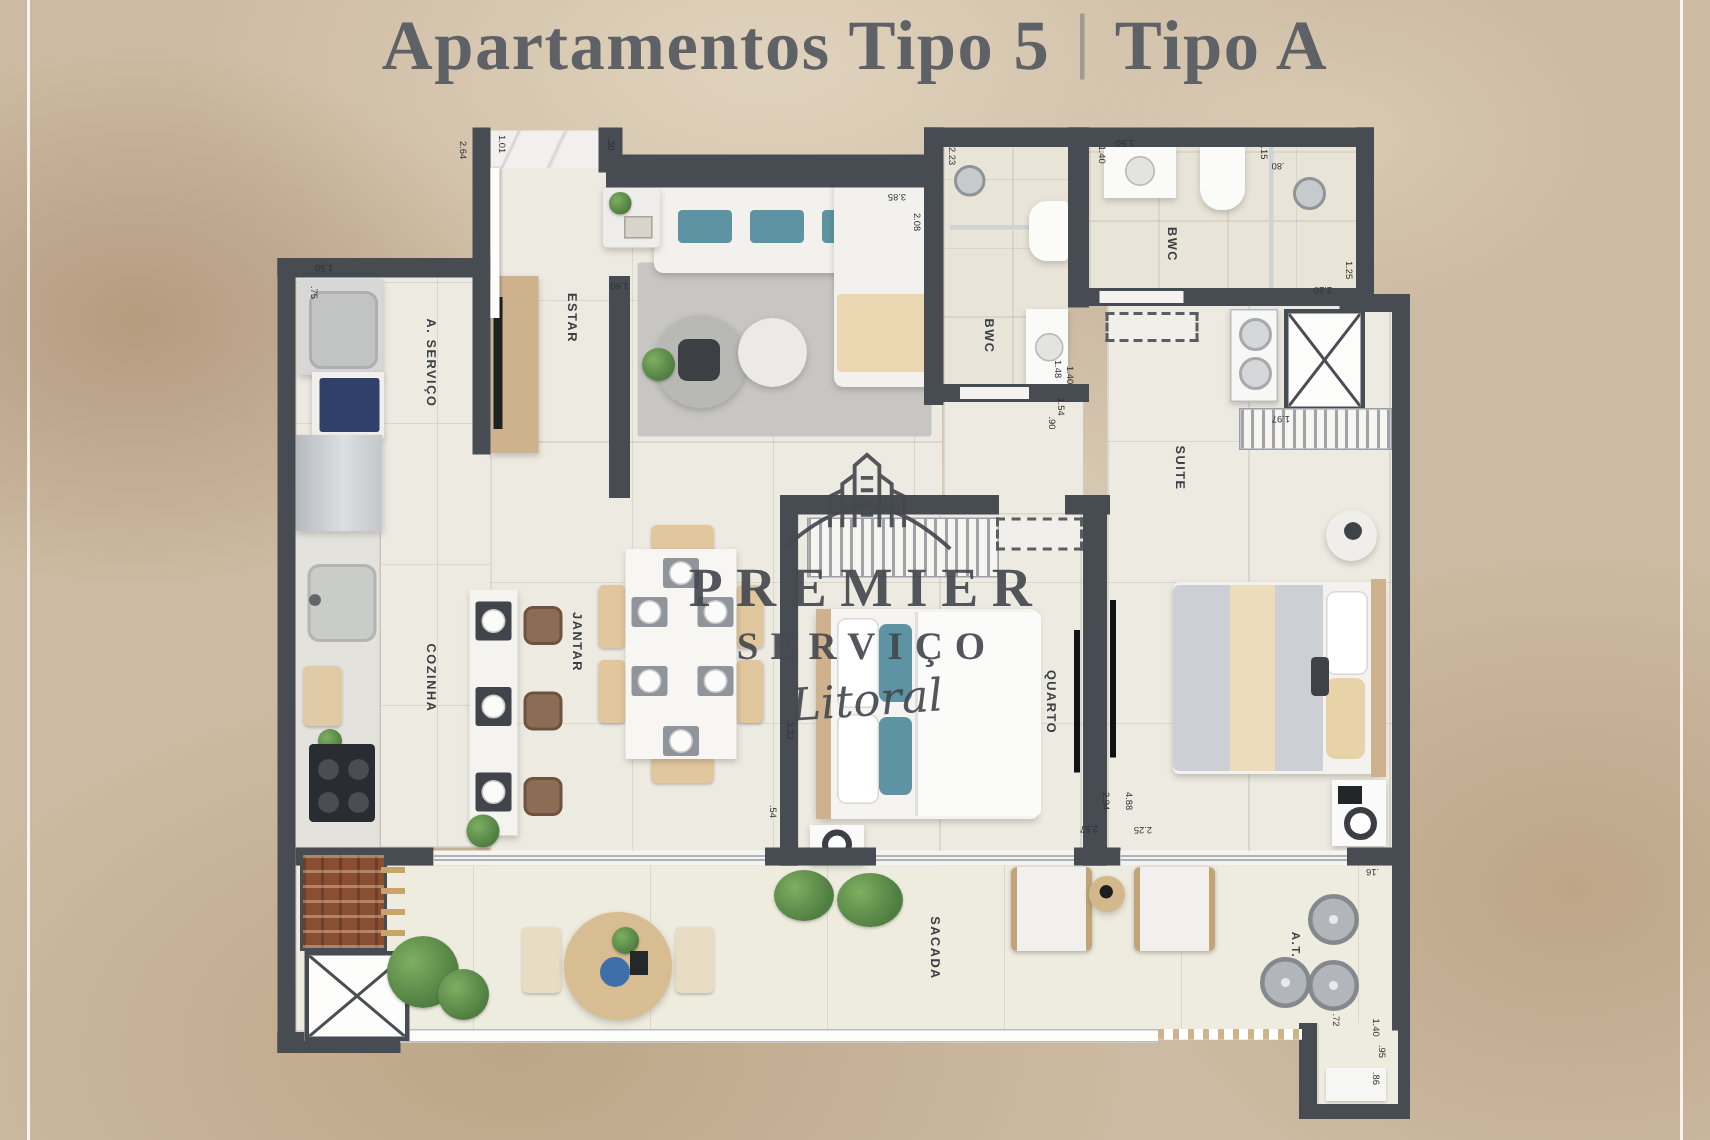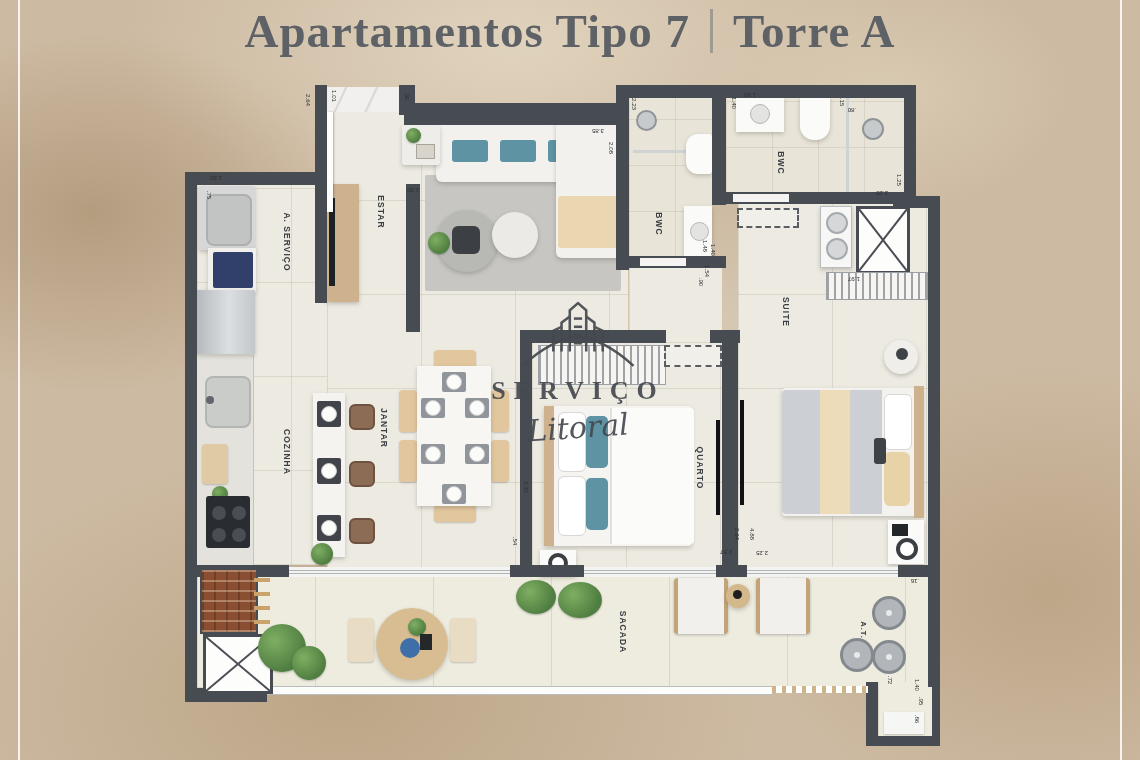--- a/index.html
+++ b/index.html
@@ -66,23 +66,23 @@
 </style>
 </head>
 <body>
 
 <div id="stage">
 
   <div class="frameline" style="left:18px;"></div>
   <div class="frameline" style="left:1120px;"></div>
 
   <div id="title">
-    <span class="t">Apartamentos Tipo 7</span>
+    <span class="t">Apartamentos Tipo 5</span>
     <span class="sep"></span>
-    <span class="t">Torre A</span>
+    <span class="t">Tipo A</span>
   </div>
 
   <div class="floor" style="left:327px;top:108px;width:301px;height:469px;"></div>
   <div class="floor" style="left:197px;top:184px;width:130px;height:381px;"></div>
   <div class="floor bath" style="left:629px;top:98px;width:83px;height:160px;"></div>
   <div class="floor bath" style="left:726px;top:98px;width:178px;height:96px;"></div>
   <div class="floor" style="left:629px;top:258px;width:93px;height:85px;"></div>
   <div class="floor" style="left:532px;top:343px;width:190px;height:234px;"></div>
   <div class="floor" style="left:738px;top:204px;width:190px;height:373px;"></div>
   <div class="floor balc" style="left:197px;top:577px;width:731px;height:111px;"></div>
@@ -336,17 +336,18 @@
         <path d="M36 52 V32 L44 28"></path>
         <path d="M76 28 L84 32 V52"></path>
         <line x1="56" y1="20" x2="64" y2="20"></line>
           <line x1="56" y1="28" x2="64" y2="28"></line>
         <line x1="56" y1="36" x2="64" y2="36"></line>
           <line x1="56" y1="44" x2="64" y2="44"></line>
         <path d="M6 66 C28 46 46 39 60 38"></path>
         <path d="M114 66 C92 46 74 39 60 38"></path>
       </g>
     </svg>
+    <div class="l1">PREMIER</div>
     <div class="l2">SERVIÇO</div>
     <div class="l3">Litoral</div>
   </div>
 
 </div>
 
 </body></html>

